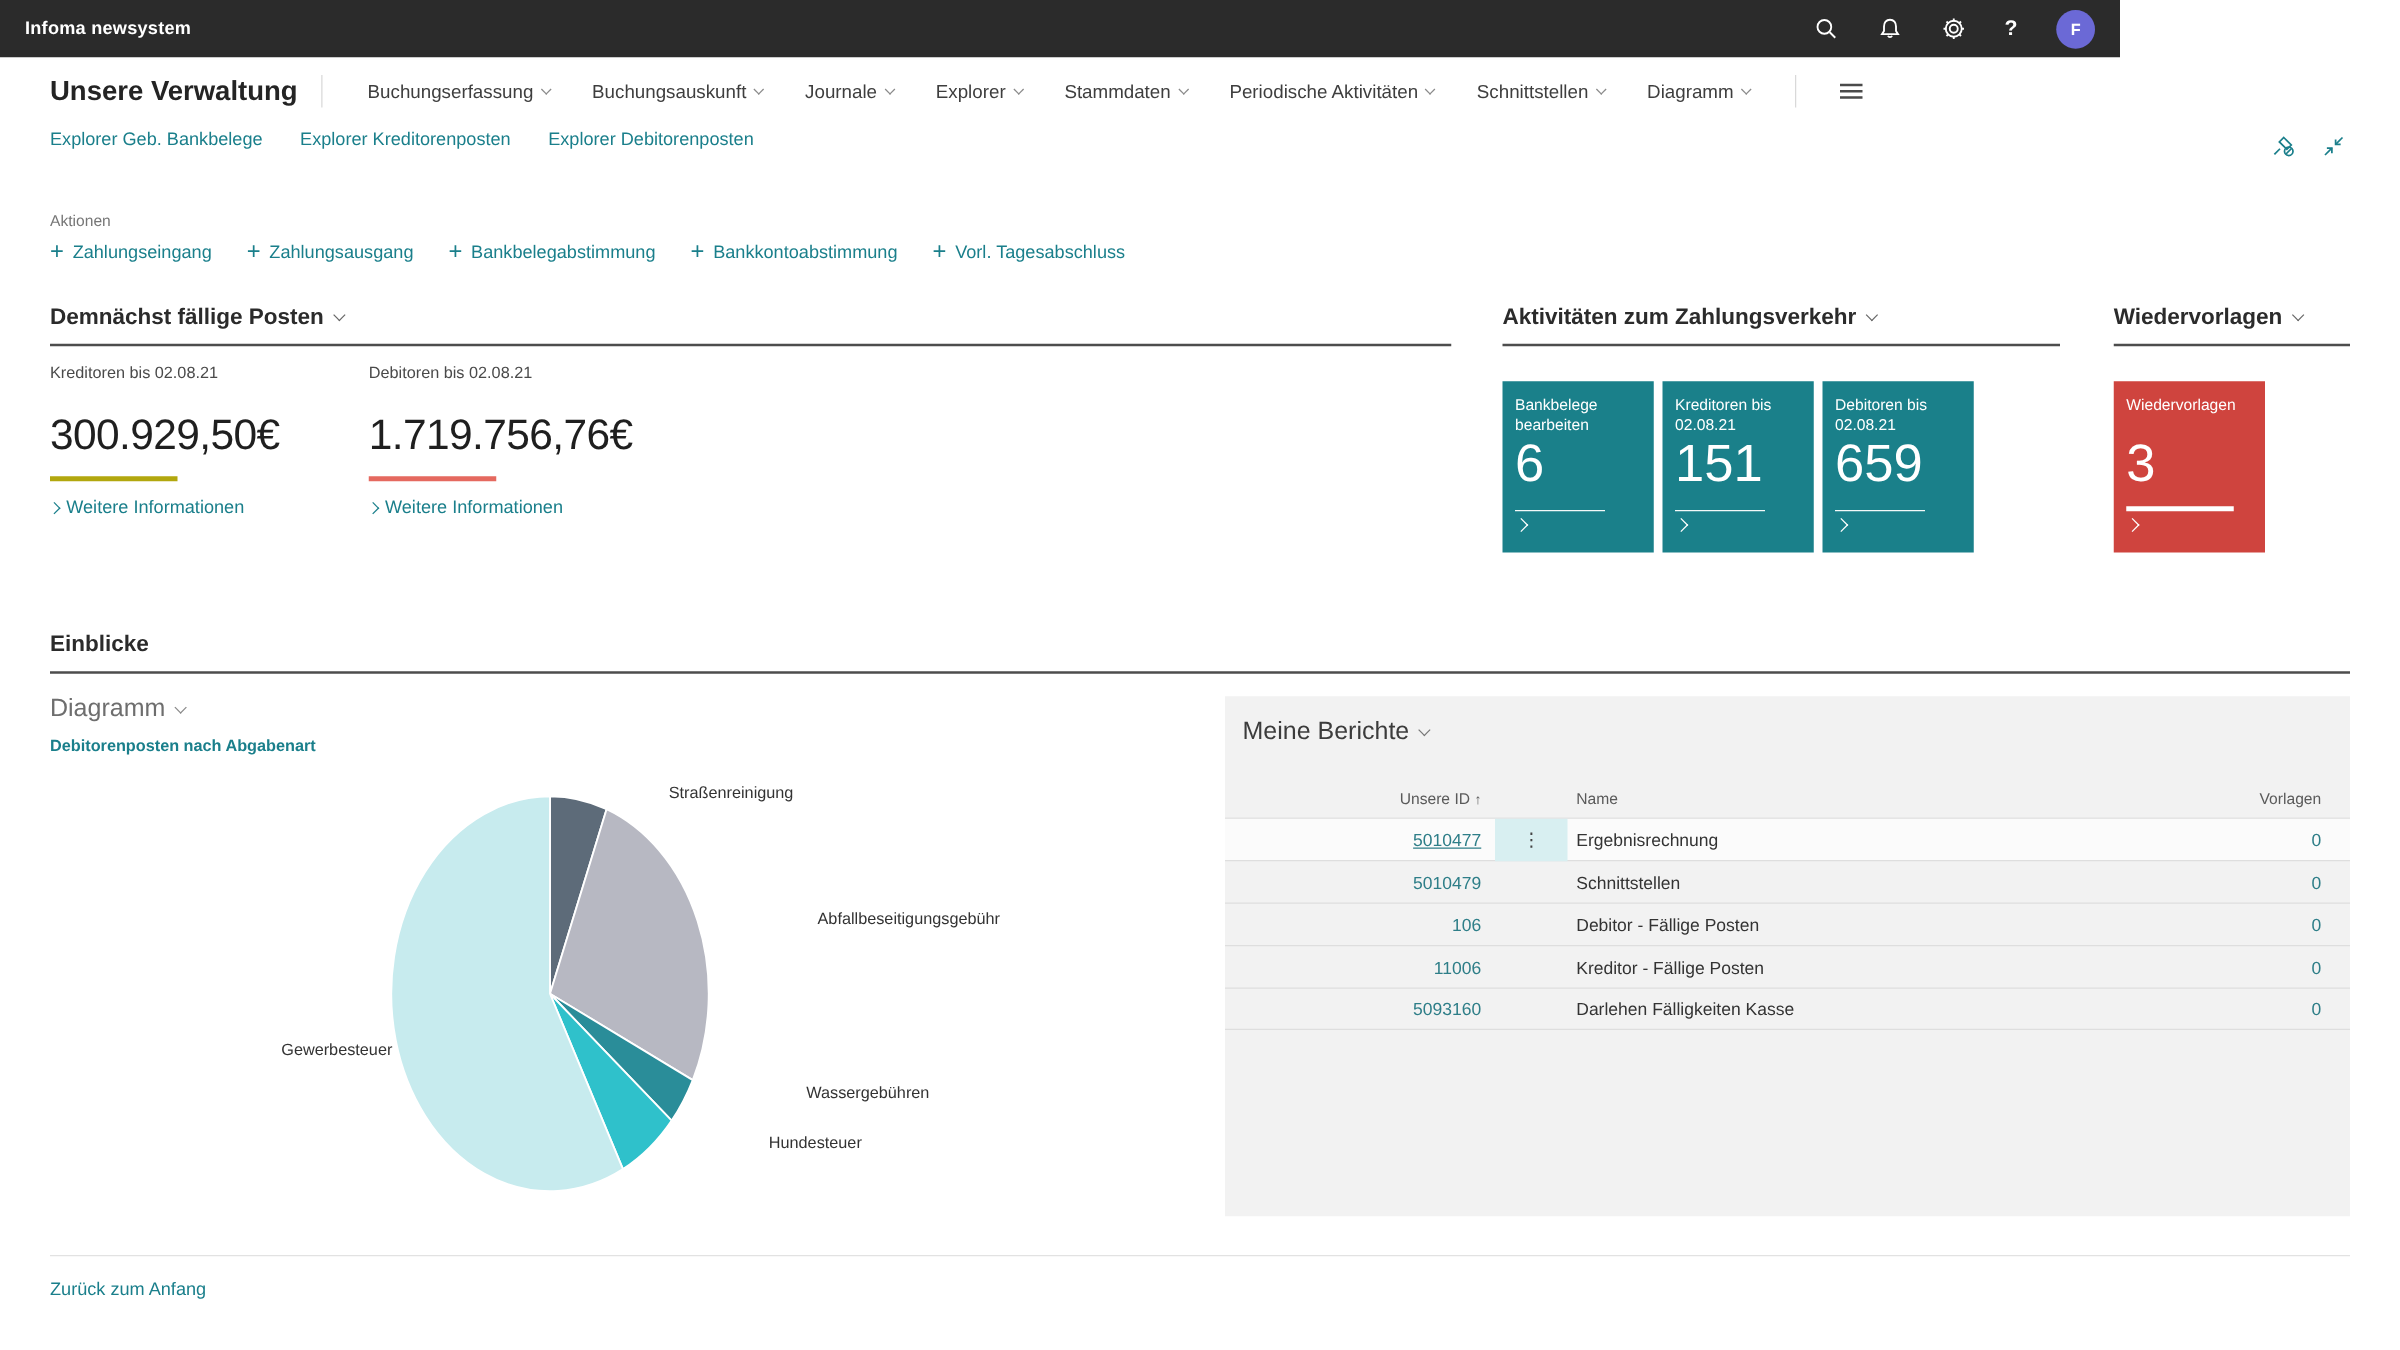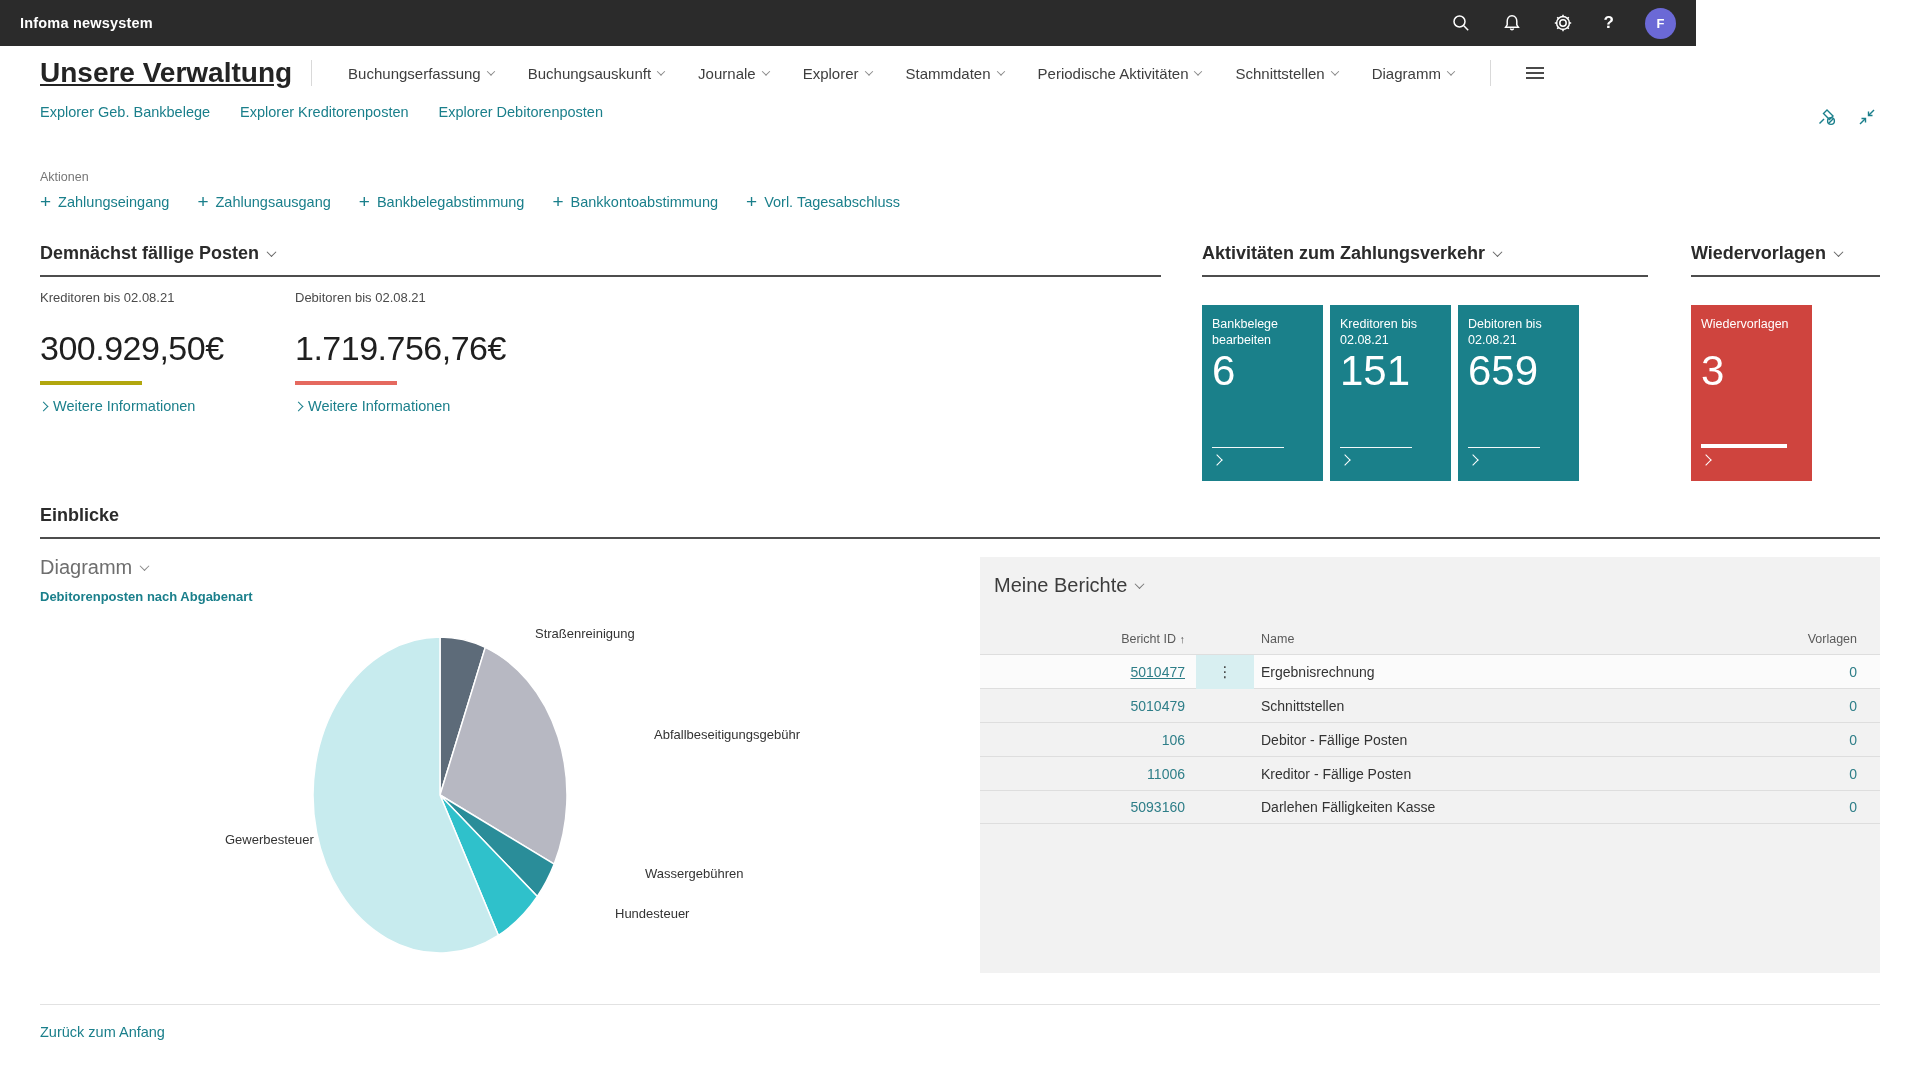--- a/index.html
+++ b/index.html
@@ -10,21 +10,21 @@
   .topbar { position:absolute; top:0; left:0; width:1696px; height:46px; background:#2b2b2b; display:flex; align-items:center; padding:0 20px; }
   .topbar-title { color:#fff; font-size:14.5px; font-weight:bold; letter-spacing:.2px; }
   .topbar-right { margin-left:auto; display:flex; align-items:center; gap:31px; }
   .tb-icon { width:20px; height:20px; display:flex; align-items:center; justify-content:center; cursor:pointer; }
   .tb-icon svg { stroke:#fff; fill:none; stroke-width:1.5; }
   .help-q { color:#fff; font-size:17px; font-weight:bold; cursor:pointer; }
   .avatar { width:31px; height:31px; border-radius:50%; background:#6b69d6; color:#fff; font-size:13px; font-weight:bold; display:flex; align-items:center; justify-content:center; cursor:pointer; }
 
   
   .navrow { position:absolute; top:46px; left:0; width:1920px; height:54px; display:flex; align-items:center; padding-left:40px; background:#fff; }
-  .home-title { font-size:28px; font-weight:600; color:#242424; white-space:nowrap; cursor:pointer;text-decoration:underline; }
+  .home-title { font-size:22px; font-weight:600; color:#242424; white-space:nowrap; cursor:pointer; }
   .vsep { width:1px; height:26px; background:#d9d9d9; margin:0 19px; }
   .nav-item { display:flex; align-items:center; gap:7px; font-size:15px; color:#3e3e3e; margin:0 17px; white-space:nowrap; cursor:pointer; }
   .chev { display:inline-block; width:6px; height:6px; border-right:1.4px solid #8a8a8a; border-bottom:1.4px solid #8a8a8a; transform:rotate(45deg) translate(-1px,-1px); }
   .burger { width:18px; height:12px; display:flex; flex-direction:column; justify-content:space-between; cursor:pointer; margin-left:16px; }
   .burger span { display:block; height:1.8px; background:#4a4a4a; }
 
   .subnav { position:absolute; top:104px; left:40px; display:flex; gap:30px; }
   .teal-link { color:#1a7f8b; font-size:14.5px; text-decoration:none; cursor:pointer; white-space:nowrap; }
   .subnav-icons { position:absolute; top:106px; right:42px; display:flex; gap:18px; }
   .subnav-icons svg { stroke:#1a7f8b; fill:none; stroke-width:1.4; cursor:pointer; }
@@ -47,21 +47,21 @@
   .due-caption { font-size:13px; color:#4a4a4a; }
   .due-amount { font-size:34px; color:#1f1f1f; margin-top:24px; letter-spacing:-0.5px; }
   .due-bar { width:102px; height:4px; margin-top:13px; }
   .due-link { margin-top:13px; display:flex; align-items:center; gap:6px; color:#1a7f8b; font-size:14.5px; cursor:pointer; }
   .chev-r { display:inline-block; width:7px; height:7px; border-right:1.6px solid currentColor; border-bottom:1.6px solid currentColor; transform:rotate(-45deg); }
 
   
   .activities { position:absolute; top:243px; left:1202px; width:446px; }
   .reminders  { position:absolute; top:243px; left:1691px; width:189px; }
   .tiles { display:flex; gap:7px; margin-top:28px; }
-  .tile { width:121px; height:176px; color:#fff; padding:11px 10px 8px; position:relative; cursor:pointer; }
+  .tile { width:121px; height:137px; color:#fff; padding:11px 10px 8px; position:relative; cursor:pointer; }
   .tile-label { font-size:12.5px; line-height:1.3; min-height:33px; }
   .tile-value { font-size:42px; font-weight:300; line-height:1.05; }
   .tile-rule { position:absolute; left:10px; bottom:33px; width:72px; height:1px; background:rgba(255,255,255,.95); }
   .tile-rule.thick { width:86px; height:4px; background:#fff; }
   .tile-chev { position:absolute; left:11px; bottom:13px; color:#fff; }
   .tile-chev .chev-r { width:8px; height:8px; border-width:1.6px; }
 
   
   .insights { position:absolute; top:505px; left:40px; width:1840px; }
   .chart-head { position:absolute; top:556px; left:40px; display:flex; align-items:center; gap:9px; font-size:20px; color:#6e6e6e; cursor:pointer; }
@@ -323,21 +323,21 @@
   <div class="pie-label" style="left:615px; top:906px;">Hundesteuer</div>
   <div class="pie-label" style="left:225px; top:832px;">Gewerbesteuer</div>
 
   <div class="reports">
     <div class="reports-title">
         <span>Meine Berichte</span>
         <span class="chev"></span>
       </div>
     <div class="rtable">
       <div class="rrow rhead">
-        <div class="c-id"><span>Bericht ID</span> <span class="sort-arrow">↑</span></div>
+        <div class="c-id"><span>Unsere ID</span> <span class="sort-arrow">↑</span></div>
         <div></div>
         <div class="c-name">Name</div>
         <div class="c-tpl">Vorlagen</div>
       </div>
       <div class="rbody">
         <div class="rrow selected">
           <div class="c-id">5010477</div>
           <div>
               <div class="ellipsis-box">
                 <span>⋮</span>

